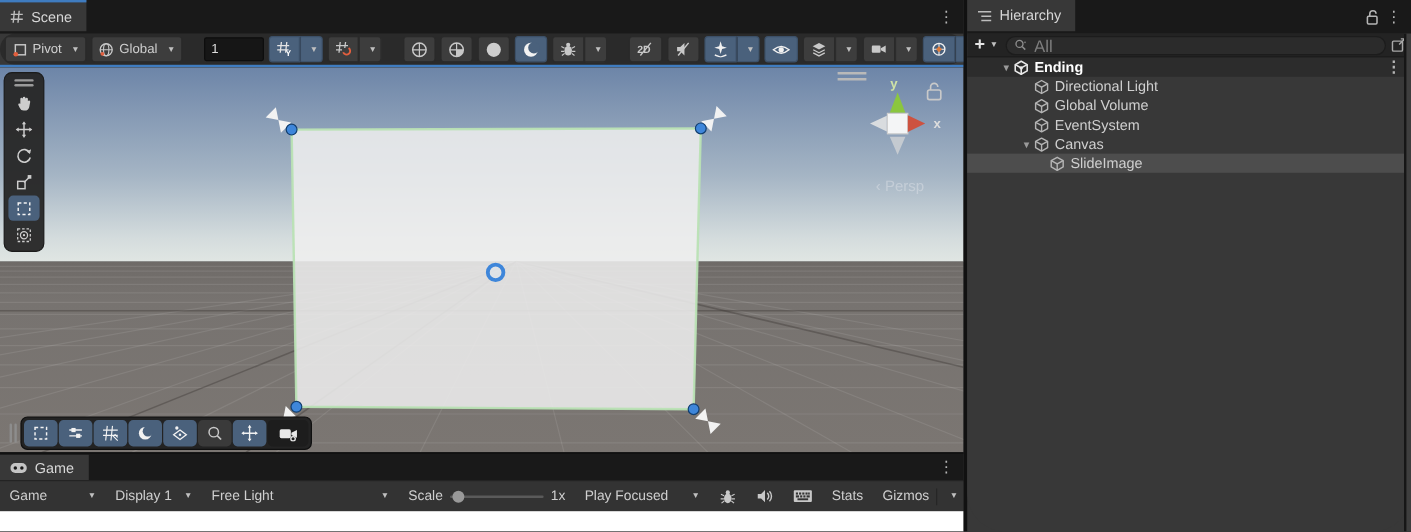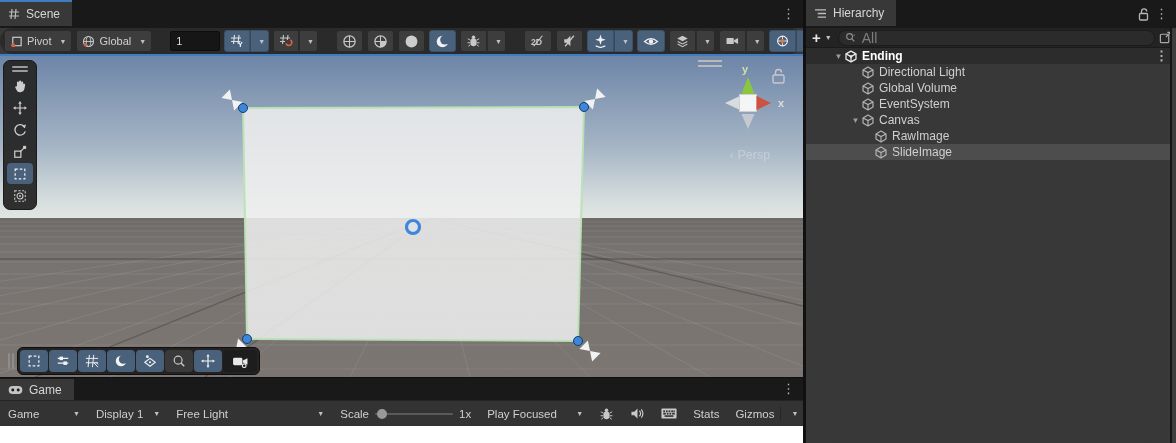--- a/index.html
+++ b/index.html
@@ -603,26 +603,20 @@
       </svg>
     <span>EventSystem</span>
   </div>
   <div class="hrow d1 haschild">
     <span class="tri">▼</span>
     <svg class="icon" viewBox="0 0 12 12">
         <use href="#cube"></use>
       </svg>
     <span>Canvas</span>
   </div>
-  <div class="hrow d2">
-    <svg class="icon" viewBox="0 0 12 12">
-        <use href="#cube"></use>
-      </svg>
-    <span>RawImage</span>
-  </div>
   <div class="hrow d2 selected">
     <svg class="icon" viewBox="0 0 12 12">
         <use href="#cube"></use>
       </svg>
     <span>SlideImage</span>
   </div>
 
   <div id="hier-fill"></div>
   <div id="hier-scroll"></div>
 </div>

